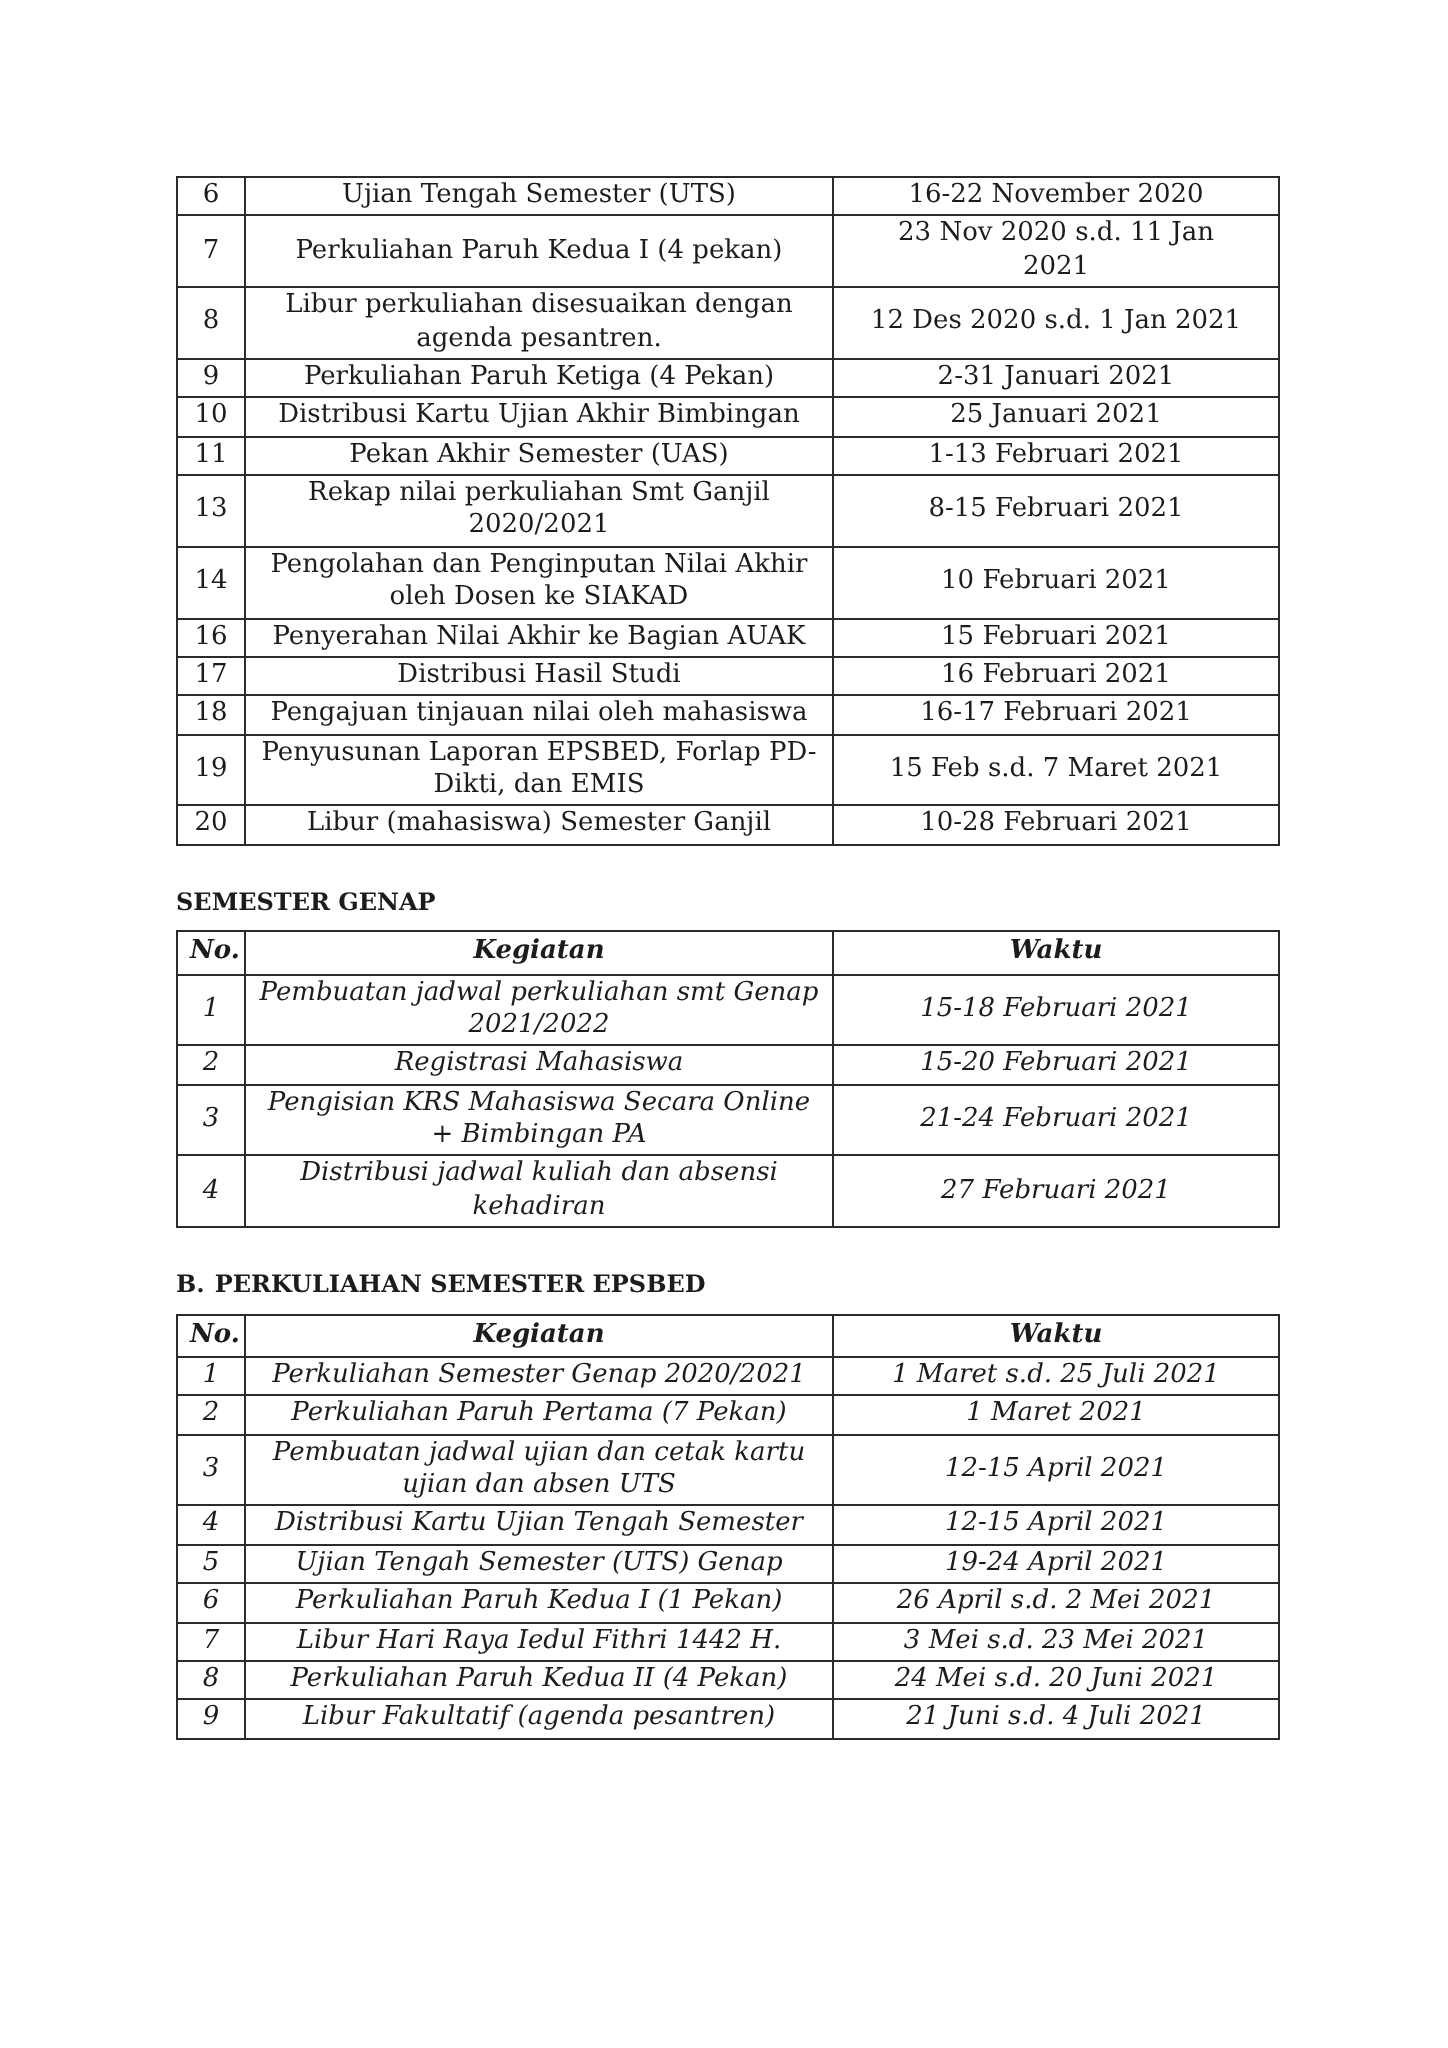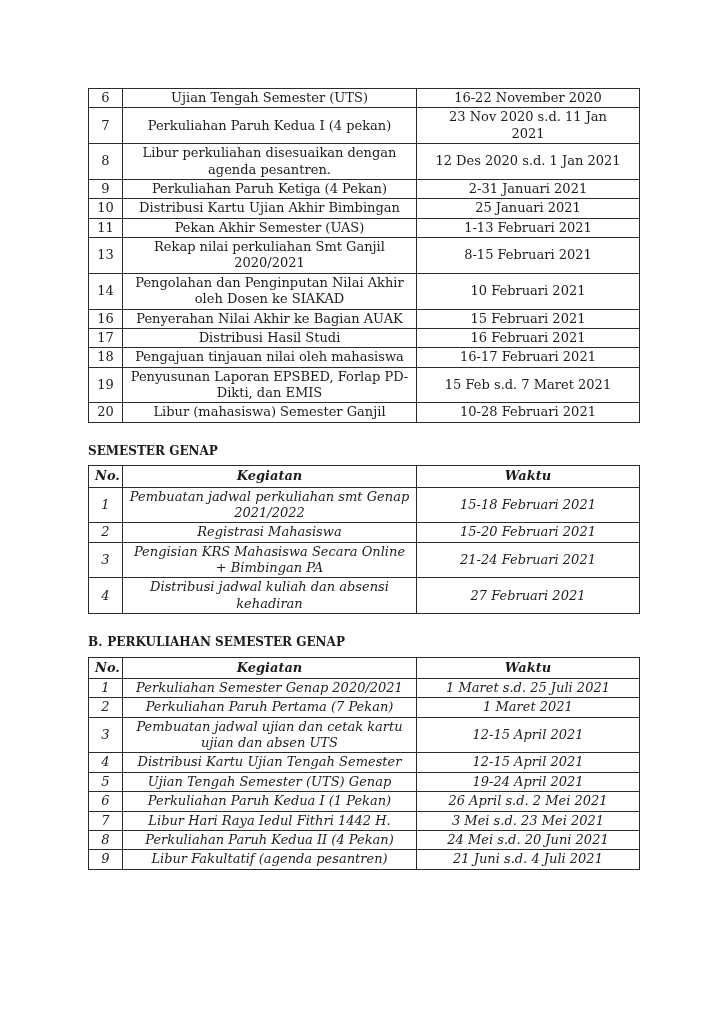--- a/index.html
+++ b/index.html
@@ -180,21 +180,21 @@
           <td class="wak-cell">21-24 Februari 2021</td>
         </tr>
         <tr>
           <td class="no-cell">4</td>
           <td class="keg-cell">Distribusi jadwal kuliah dan absensi kehadiran</td>
           <td class="wak-cell">27 Februari 2021</td>
         </tr>
       </tbody>
     </table>
 
-    <p class="section-title gap-large"><span class="h-prefix tight">B.</span><span>PERKULIAHAN SEMESTER GENAP</span></p>
+    <p class="section-title gap-large"><span class="h-prefix tight">B.</span><span>PERKULIAHAN SEMESTER EPSBED</span></p>
 
     <table class="cal table-gap">
       <colgroup>
           <col class="col-no">
           <col class="col-keg">
           <col class="col-wak">
         </colgroup>
       <thead>
         <tr>
           <th>No.</th>

